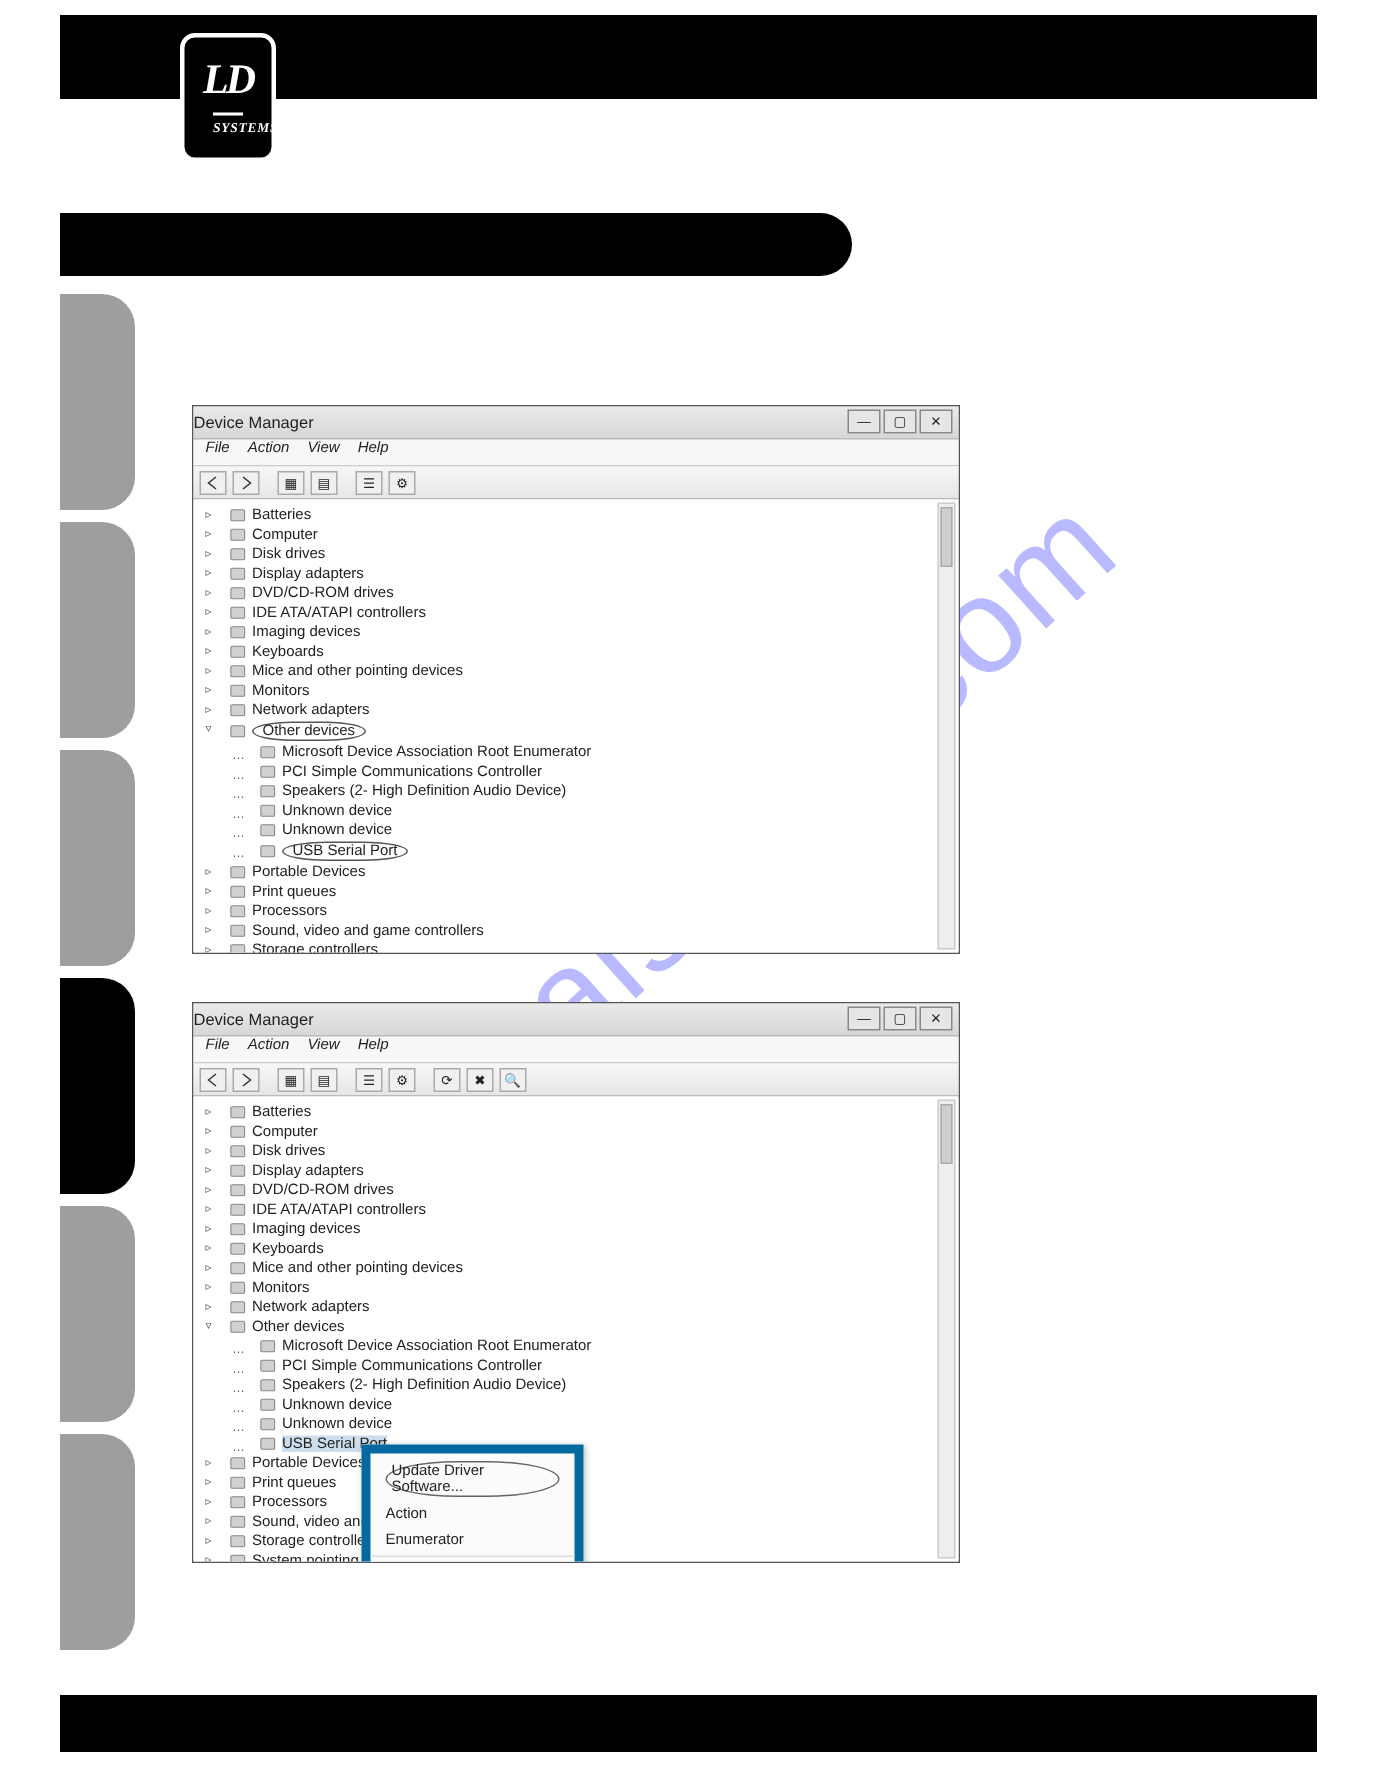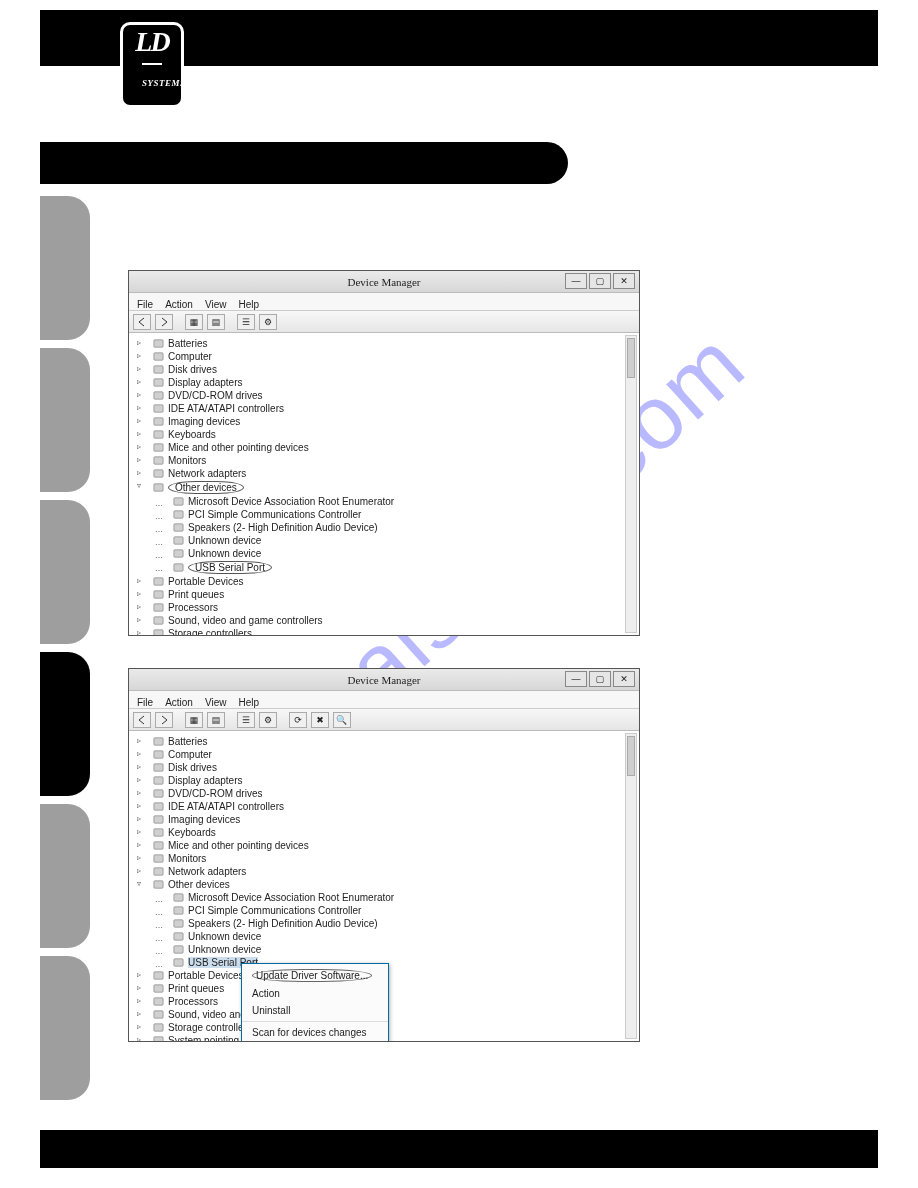--- a/index.html
+++ b/index.html
@@ -14,22 +14,22 @@
   
   .top-bar {
     position: absolute; left: 40px; right: 40px; top: 10px; height: 56px;
     background: #000;
   }
   .logo {
     position: absolute; left: 120px; top: 22px; width: 64px; height: 86px;
     background: #000; border: 3px solid #fff; border-radius: 10px;
     color: #fff; text-align: center;
   }
-  .logo .ld { font: italic 900 28px/30px Georgia, serif; letter-spacing: -2px; padding-top: 2px; }
-  .logo .sys { font: italic 700 9px/10px Georgia, serif; border-top: 2px solid #fff; margin: 6px 19px 0; padding-top: 13px; letter-spacing: 0.5px;}
+  .logo .ld { font: italic 900 28px/30px Georgia, serif; letter-spacing: -2px; padding-top: 14px; }
+  .logo .sys { font: italic 700 9px/10px Georgia, serif; border-top: 2px solid #fff; margin: 6px 19px 0; padding-top: 3px; letter-spacing: 0.5px;}
   .black-pill {
     position: absolute; left: 40px; top: 142px; width: 528px; height: 42px;
     background: #000; border-top-right-radius: 22px; border-bottom-right-radius: 22px;
   }
   .side-tabs { position: absolute; left: 40px; top: 196px; width: 50px; }
   .tab { width: 50px; height: 144px; background: #9e9e9e; margin-bottom: 8px; border-top-right-radius: 22px; border-bottom-right-radius: 22px; }
   .tab.active { background: #000; }
   .bottom-bar { position: absolute; left: 40px; right: 40px; bottom: 20px; height: 38px; background: #000; }
   .watermark {
     position: absolute; left: 50%; top: 50%; transform: translate(-50%,-50%) rotate(-42deg);
@@ -42,45 +42,45 @@
   .dm-window {
     width: 512px; border: 1px solid #555; background: #f3f3f3;
     font-size: 10px; color: #222; margin-bottom: 32px;
     font-family: "Segoe UI", Tahoma, sans-serif;
   }
   .dm-titlebar {
     height: 22px; background: linear-gradient(#eaeaea,#d7d7d7);
     display: flex; align-items: center; position: relative;
     border-bottom: 1px solid #bbb;
   }
-  .dm-titlebar .title { flex: 1; text-align: center; font-weight: 400; font-size: 11px; font-family: Liberation Serif, serif; }
+  .dm-titlebar .title { flex: 1; text-align: left; font-weight: 400; font-size: 11px; }
   .winbtns { display: flex; gap: 2px; position: absolute; right: 4px; top: 2px; }
   .winbtn { width: 22px; height: 16px; background: #e6e6e6; border: 1px solid #888; font-size: 9px; text-align: center; line-height: 14px; cursor: pointer; }
-  .dm-menubar { height: 18px; background: #f7f7f7; border-bottom: 1px solid #ccc; display: flex; gap: 12px; padding: 0 8px; align-items: flex-end; font-size: 10px; }
+  .dm-menubar { height: 18px; background: #f7f7f7; border-bottom: 1px solid #ccc; display: flex; gap: 12px; padding: 0 8px; align-items: flex-start; font-size: 10px; font-style: italic; }
   .dm-menubar span { cursor: pointer; }
   .dm-toolbar { height: 22px; background: linear-gradient(#f7f7f7,#e6e6e6); border-bottom: 1px solid #bbb; display: flex; gap: 4px; padding: 0 4px; align-items: center; }
   .tbtn { width: 18px; height: 16px; border: 1px solid #aaa; background: #f0f0f0; display: inline-flex; align-items: center; justify-content: center; cursor: pointer; font-size: 9px;}
   .tbtn svg { width: 10px; height: 10px; }
   .dm-body { background: #fff; padding: 4px 2px; position: relative; height: 302px; overflow: hidden; }
   .dm-body.tall { height: 310px; }
   .tree { list-style: none; margin-left: 6px; text-align: center; }
   .tree li { padding: 1px 0 1px 16px; position: relative; display: flex; align-items: center; gap: 4px; white-space: nowrap; }
   .tree li::before { content: "▹"; position: absolute; left: 0; top: 1px; font-size: 8px; color: #555; }
   .tree li.expanded::before { content: "▿"; }
   .tree li.child { margin-left: 20px; }
   .tree li.child::before { content: ""; }
   .tree li.child .dotline { position: absolute; left: -2px; top: 6px; font-size: 8px; color: #666; }
   .dev-icon { width: 11px; height: 11px; display: inline-block; }
   .circled { border: 1px solid #555; border-radius: 50% / 70%; padding: 0 6px; }
   .scrollbar { position: absolute; right: 2px; top: 2px; bottom: 2px; width: 12px; background: #eee; border: 1px solid #ccc; }
   .scrollbar .thumb { position: absolute; left: 1px; right: 1px; top: 2px; height: 40px; background: #cfcfcf; border: 1px solid #aaa;}
   
   .context-menu {
     position: absolute; left: 112px; top: 232px; width: 148px;
-    background: #fbfbfb; border: 1px solid #0369a1; box-shadow: 1px 1px 4px rgba(0,0,0,0.3);
+    background: #fbfbfb; border: 6px solid #0369a1; box-shadow: 1px 1px 4px rgba(0,0,0,0.3);
     font-size: 10px; padding: 2px 0;
   }
   .context-menu div { padding: 3px 10px; cursor: pointer; }
   .context-menu div.sep { border-top: 1px solid #ddd; margin: 2px 0; padding: 0; height: 0; }
   .cm-circle { border: 1px solid #666; border-radius: 50% / 60%; display: inline-block; padding: 0 3px; }
 </style>
 </head>
 <body>
 
 <div class="top-bar"></div>
@@ -478,20 +478,20 @@
             <span>System pointing</span>
           </li>
         </ul>
       <div class="scrollbar">
           <div class="thumb"></div>
         </div>
 
       <div class="context-menu" id="ctx">
           <div><span class="cm-circle">Update Driver Software...</span></div>
           <div>Action</div>
-          <div>Uninstall</div>
+          <div>Enumerator</div>
           <div class="sep"></div>
           <div>Scan for devices changes</div>
         </div>
     </div>
   </div>
 
 </div>
 
 </body></html>

